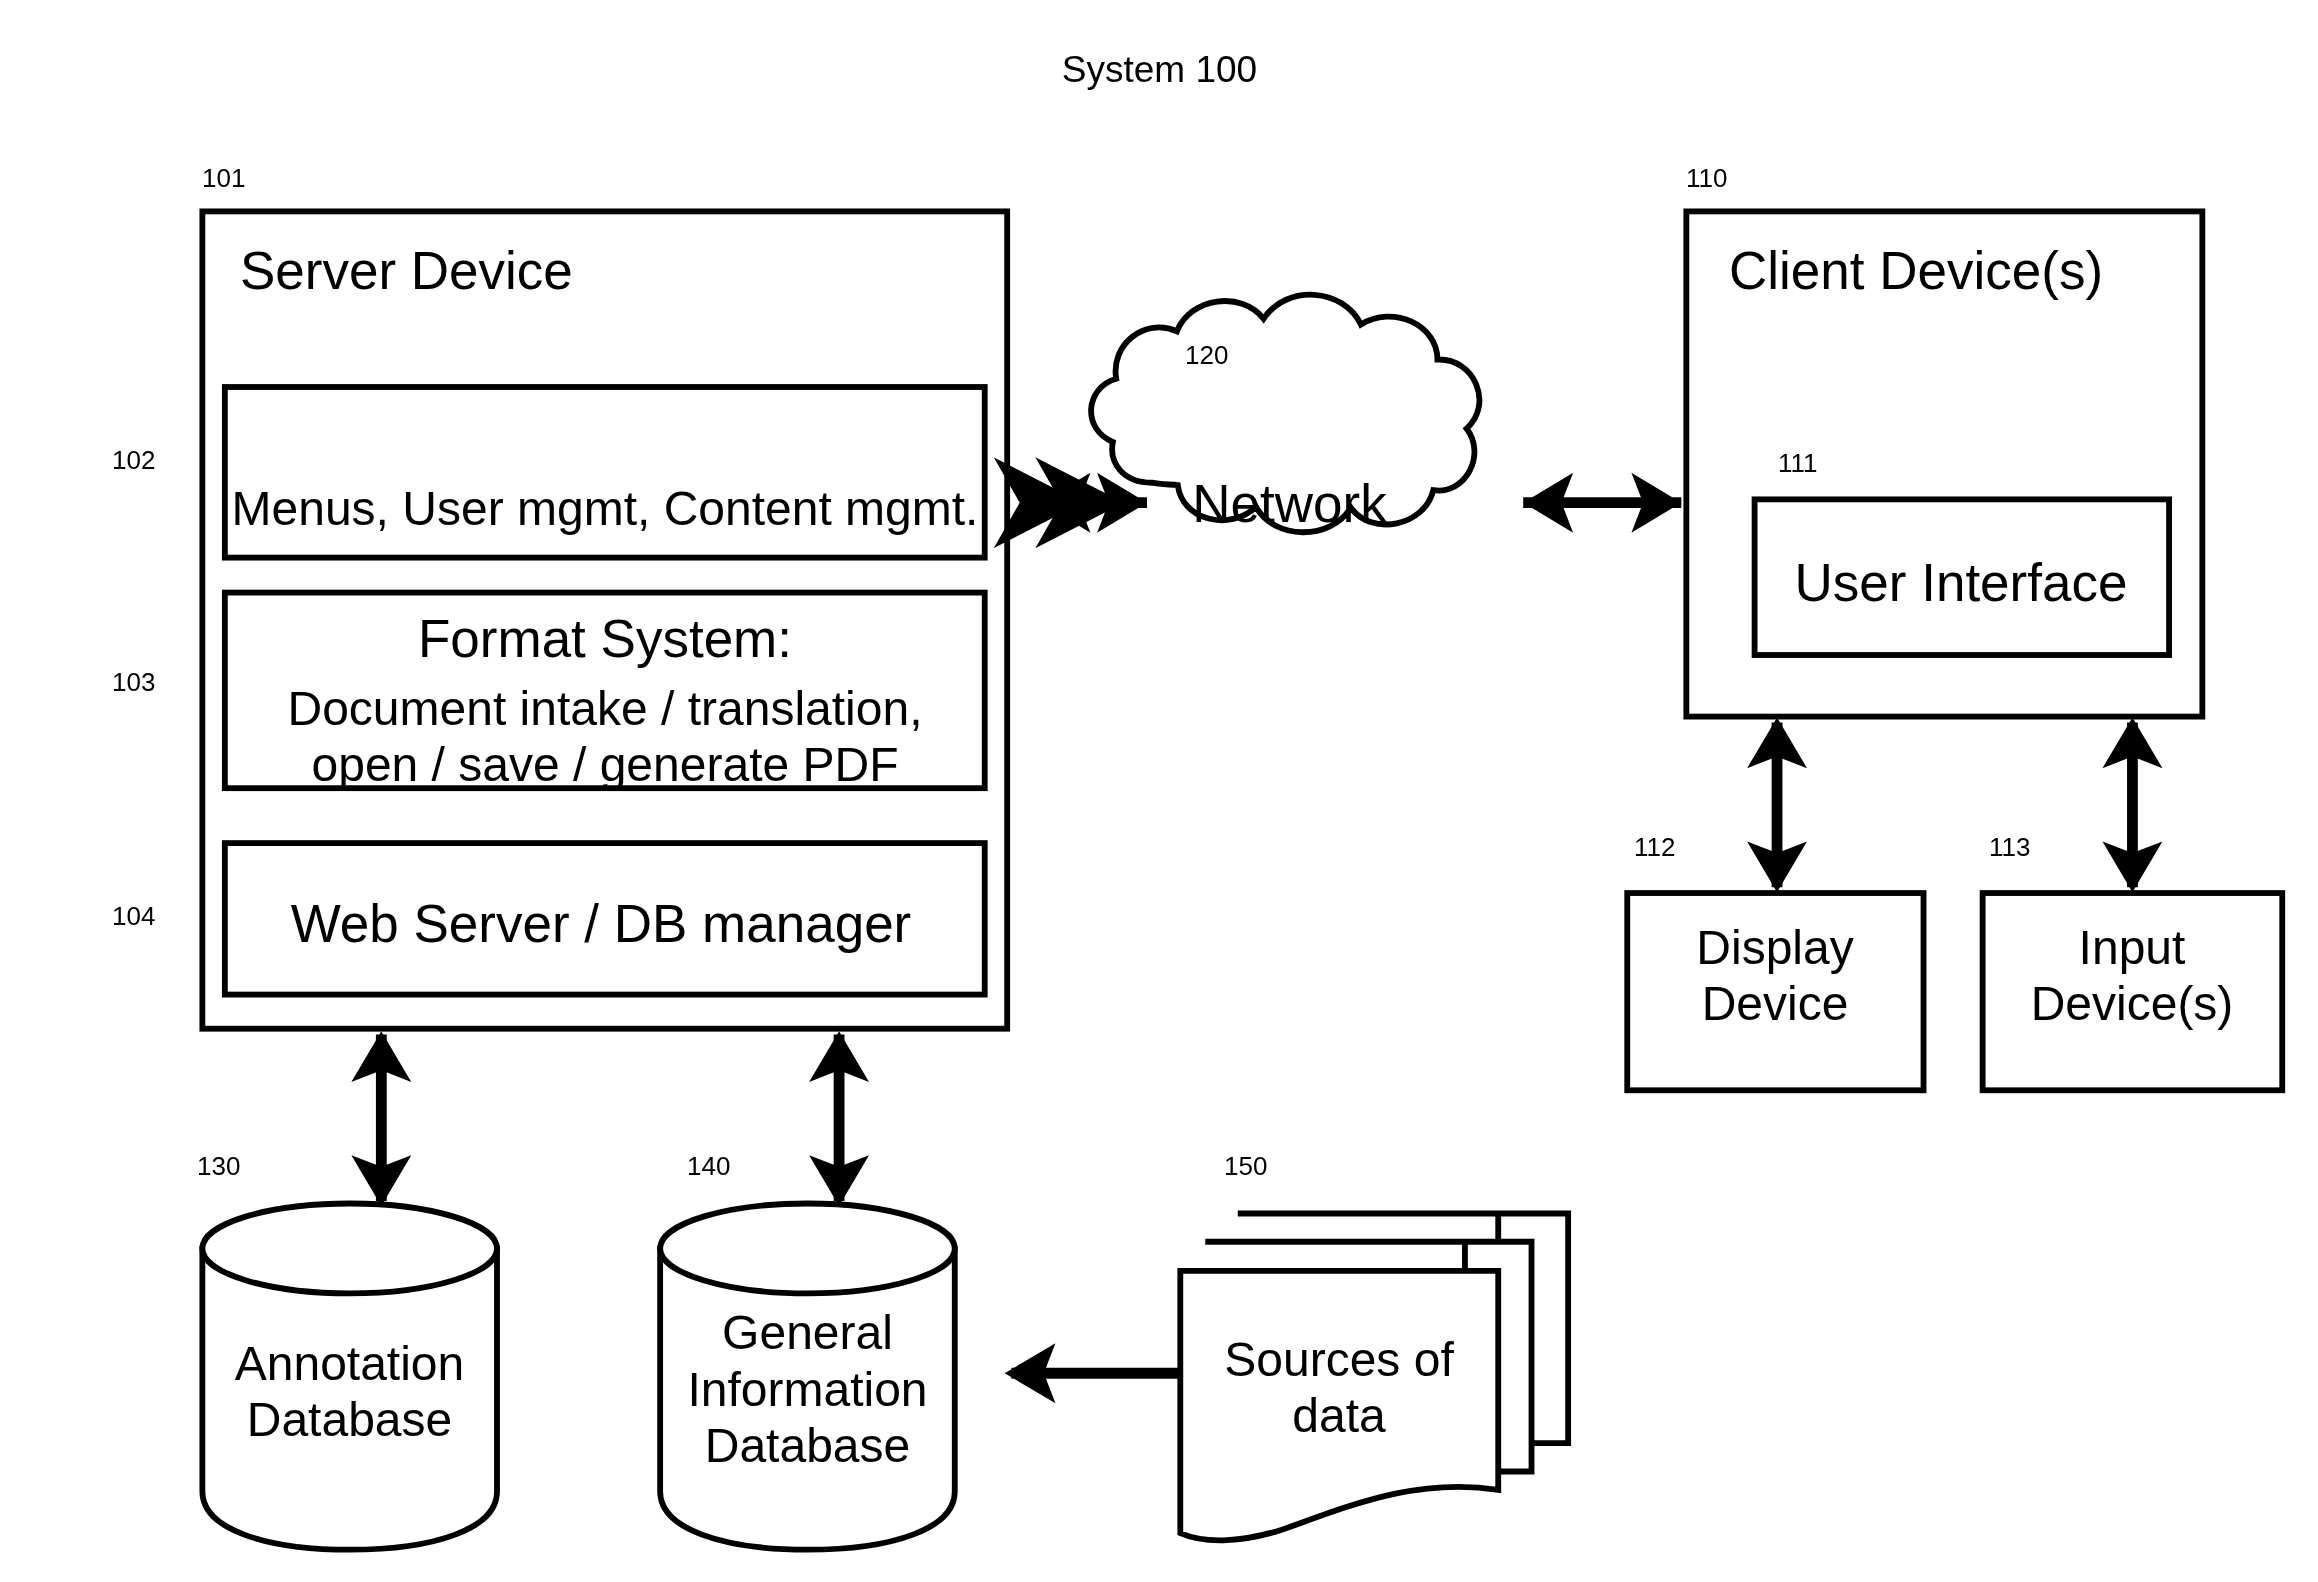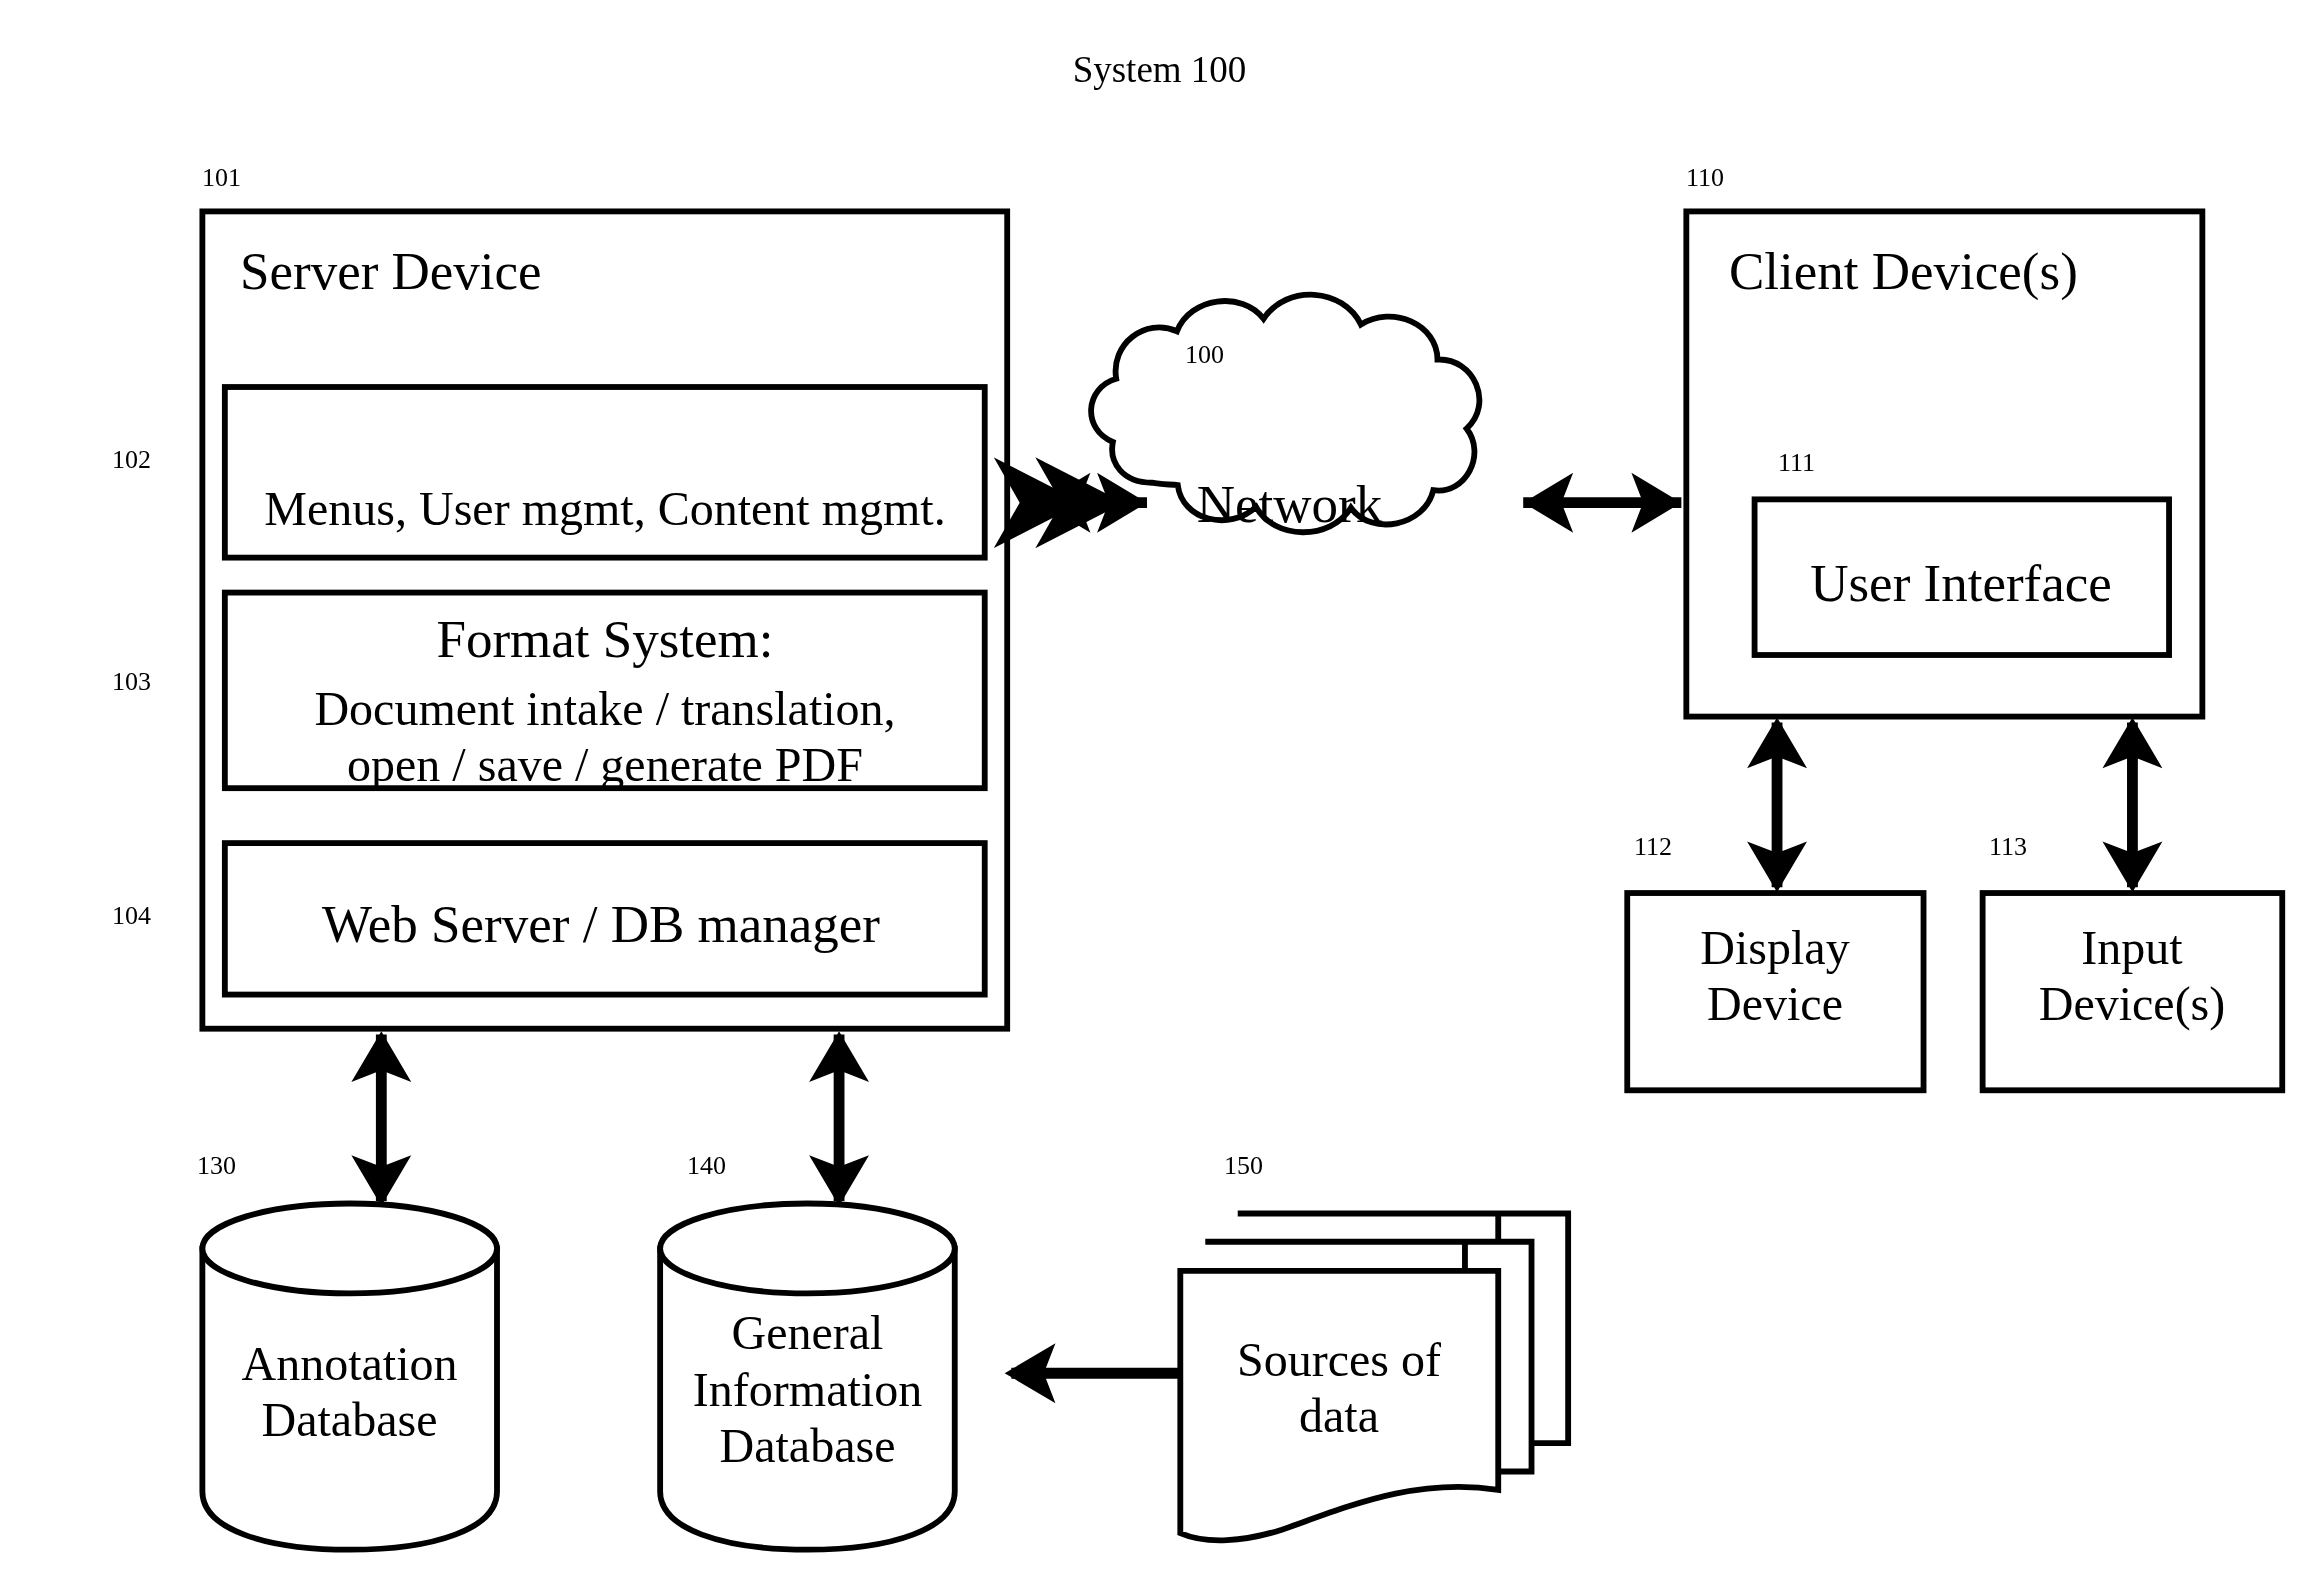--- a/index.html
+++ b/index.html
@@ -5,21 +5,21 @@
   html, body {
     margin: 0;
     padding: 0;
     background: #ffffff;
   }
   #page {
     position: relative;
     width: 2319px;
     height: 1583px;
     background: #ffffff;
-    font-family: Liberation Serif, serif;
+    font-family: Liberation Sans, sans-serif;
     overflow: hidden;
   }
   svg.layer {
     position: absolute;
     top: 0;
     left: 0;
     width: 2319px;
     height: 1583px;
   }
   .boxfill {
@@ -149,21 +149,21 @@
   <div class="txt mid ctr" style="left:225px; top:481px; width:760px;">Menus, User mgmt, Content mgmt.</div>
 
   <div class="txt ref" style="left:112px; top:667px;">103</div>
   <div class="txt mid ctr" style="left:225px; top:681px; width:760px;">Document intake / translation,</div>
   <div class="txt big ctr" style="left:225px; top:608px; width:760px;">Format System:</div>
   <div class="txt mid ctr" style="left:225px; top:737px; width:760px;">open / save / generate PDF</div>
 
   <div class="txt ref" style="left:112px; top:901px;">104</div>
   <div class="txt big ctr" style="left:221px; top:893px; width:760px;">Web Server / DB manager</div>
 
-  <div class="txt ref" style="left:1185px; top:340px;">100</div>
+  <div class="txt ref" style="left:1185px; top:340px;">120</div>
   <div class="txt big ctr" style="left:1152px; top:473px; width:275px;">Network</div>
 
   <div class="txt ref" style="left:1686px; top:163px;">110</div>
   <div class="txt big" style="left:1729px; top:240px;">Client Device(s)</div>
 
   <div class="txt ref" style="left:1778px; top:448px;">111</div>
   <div class="txt big ctr" style="left:1754px; top:552px; width:414px;">User Interface</div>
 
   <div class="txt ref" style="left:1634px; top:832px;">112</div>
   <div class="txt mid ctr" style="left:1627px; top:920px; width:296px;">Display</div>

